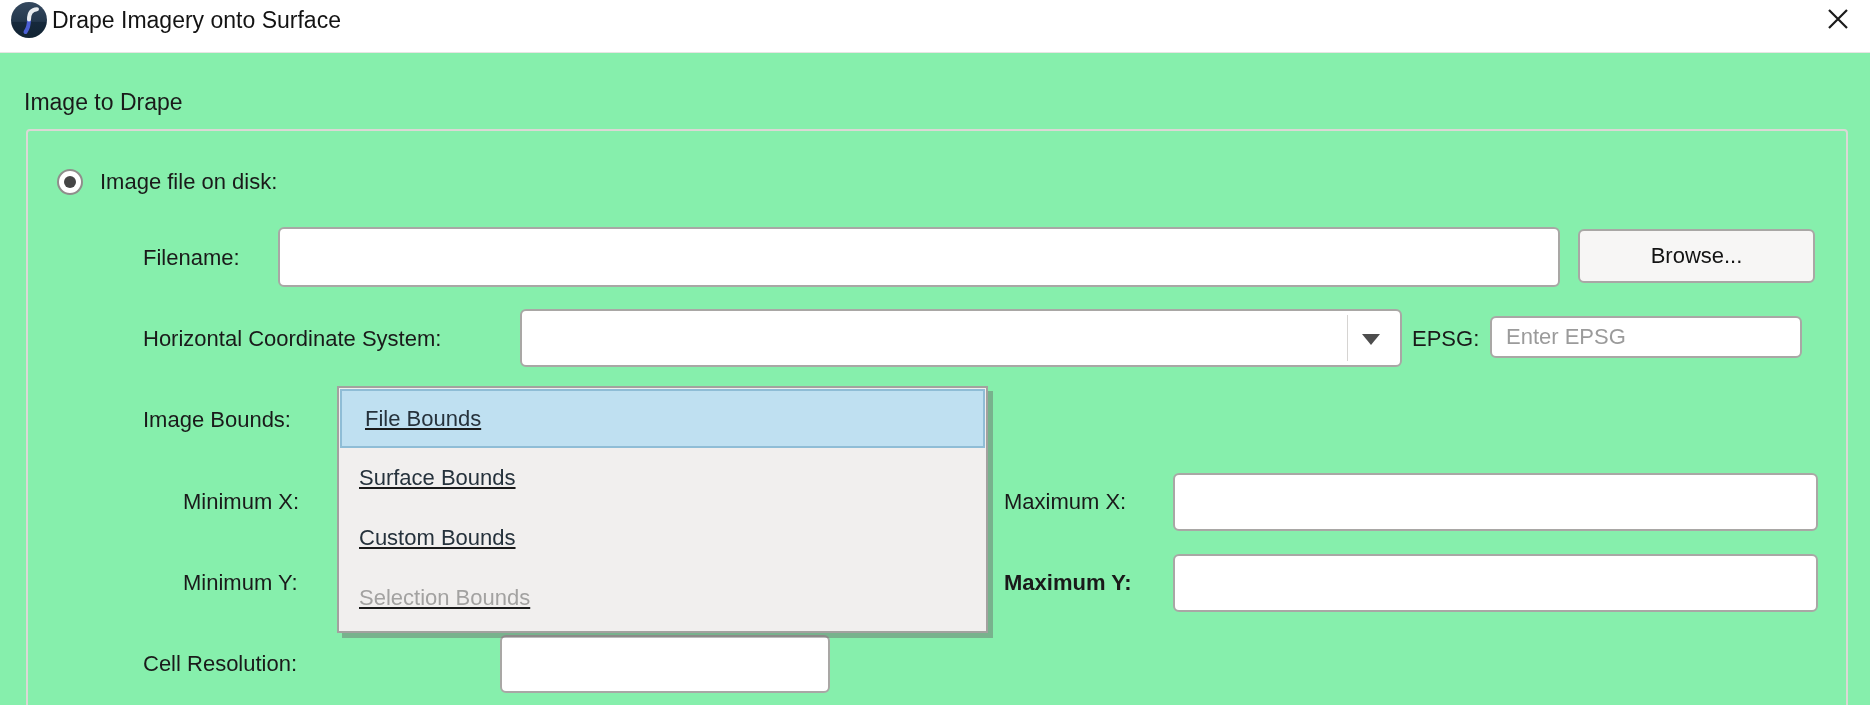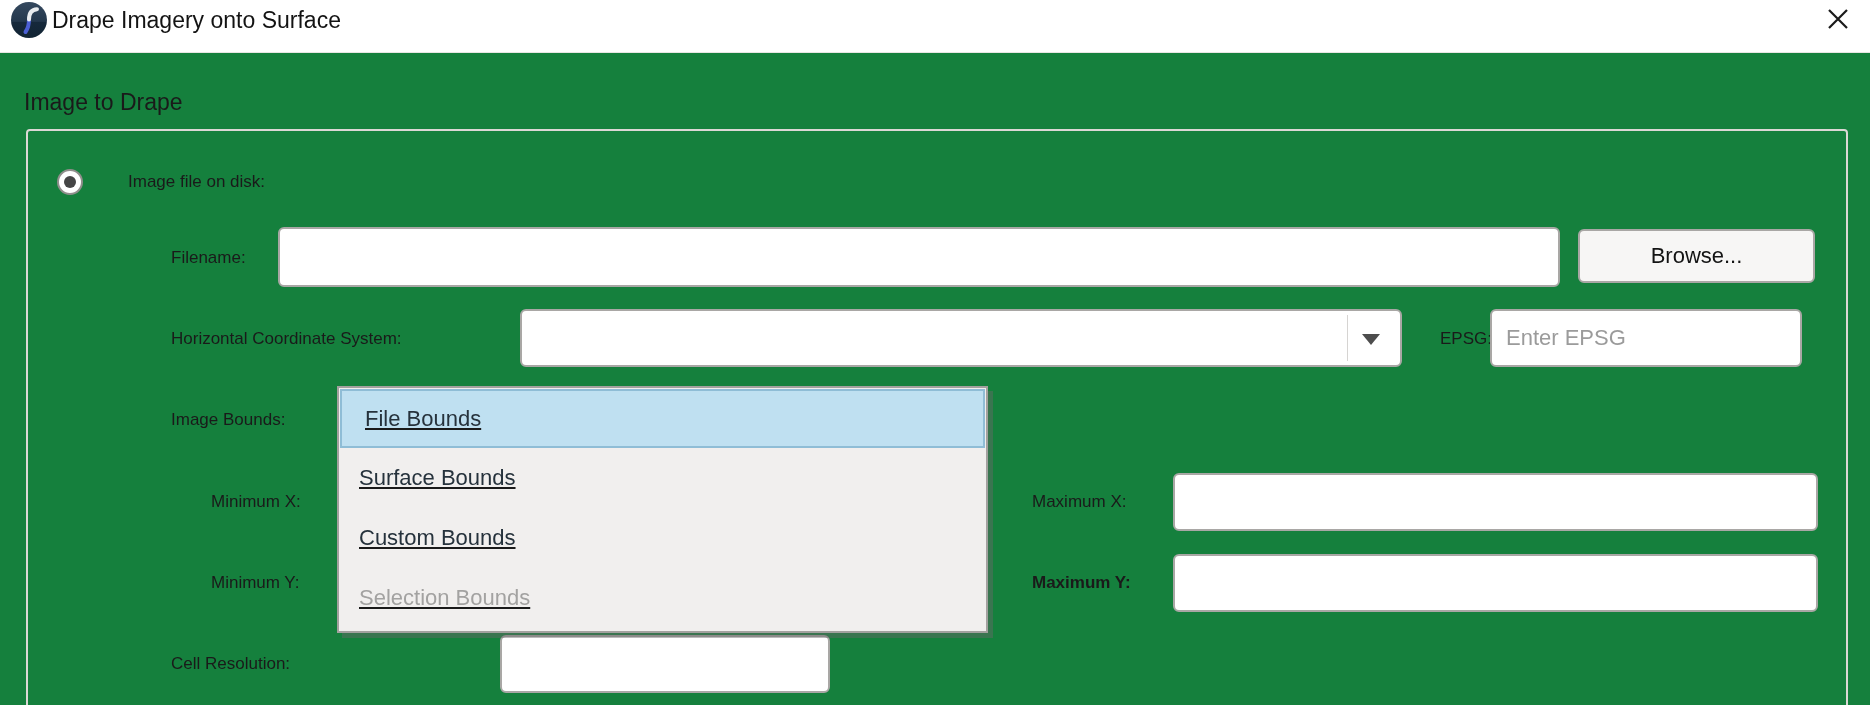--- a/index.html
+++ b/index.html
@@ -1,31 +1,31 @@
 <!DOCTYPE html>
 <html><head>
 <meta charset="utf-8">
 <style>
   html,body{margin:0;padding:0;}
   .stage{
     position:relative;width:1870px;height:705px;overflow:hidden;
-    background:#15803d;font-family:"Liberation Sans",sans-serif;color:#1a1a1a;
+    background:#86efac;font-family:"Liberation Sans",sans-serif;color:#1a1a1a;
     -webkit-font-smoothing:antialiased;
   }
   
   .titlebar{position:absolute;left:0;top:0;width:1870px;height:52px;background:#ffffff;border-bottom:1px solid #e7e5e3;}
   .app-icon{position:absolute;left:10px;top:1px;width:38px;height:38px;}
   .title{position:absolute;left:52px;top:0;height:40px;line-height:40px;font-size:23px;color:#131313;}
   .close-btn{position:absolute;left:1814px;top:0;width:48px;height:42px;background:transparent;border:none;cursor:pointer;padding:0;}
   .close-btn svg{position:absolute;left:9px;top:4px;}
   
   .group-label{position:absolute;left:24px;top:88px;line-height:28px;font-size:23px;}
   .groupbox{position:absolute;left:26px;top:129px;width:1818px;height:640px;border:2px solid #dbd8d5;border-radius:4px;background:transparent;}
   
-  .lbl{position:absolute;line-height:28px;font-size:17px;white-space:nowrap;margin-left:28px;}
+  .lbl{position:absolute;line-height:28px;font-size:22px;white-space:nowrap;}
   .txt{
     position:absolute;box-sizing:border-box;background:#ffffff;
     border:2px solid #a9a7a5;border-radius:6px;font-family:"Liberation Sans",sans-serif;
     font-size:22px;color:#1a1a1a;padding:0 14px;outline:none;
   }
   .txt::placeholder{color:#9b9b9b;opacity:1;}
   .btn{
     position:absolute;box-sizing:border-box;background:#f7f6f5;
     border:2px solid #a9a7a5;border-radius:6px;font-family:"Liberation Sans",sans-serif;
     font-size:22px;color:#141414;cursor:pointer;
@@ -91,21 +91,21 @@
   <input class="txt" style="left: 278px; top: 227px; width: 1282px; height: 60px;" type="text" value="">
   <button class="btn" style="left:1578px;top:229px;width:237px;height:54px;">Browse...</button>
 
   <div class="lbl" style="left:143px;top:325px;">Horizontal Coordinate System:</div>
   <div class="combo">
     <span style="position:absolute;left:14px;top:14px;font-size:22px;"></span>
     <span class="sep"></span>
     <span class="arrow"></span>
   </div>
   <div class="lbl" style="left:1412px;top:325px;">EPSG:</div>
-  <input class="txt" style="left: 1490px; top: 309px; width: 312px; height: 58px;" type="text" placeholder="Enter EPSG">
+  <input class="txt" style="left: 1490px; top: 316px; width: 312px; height: 42px;" type="text" placeholder="Enter EPSG">
 
   <div class="lbl" style="left:143px;top:406px;">Image Bounds:</div>
 
   <div class="menu">
     <div class="menu-item selected">File Bounds</div>
     <div class="menu-item">Surface Bounds</div>
     <div class="menu-item">Custom Bounds</div>
     <div class="menu-item disabled">Selection Bounds</div>
   </div>
 

